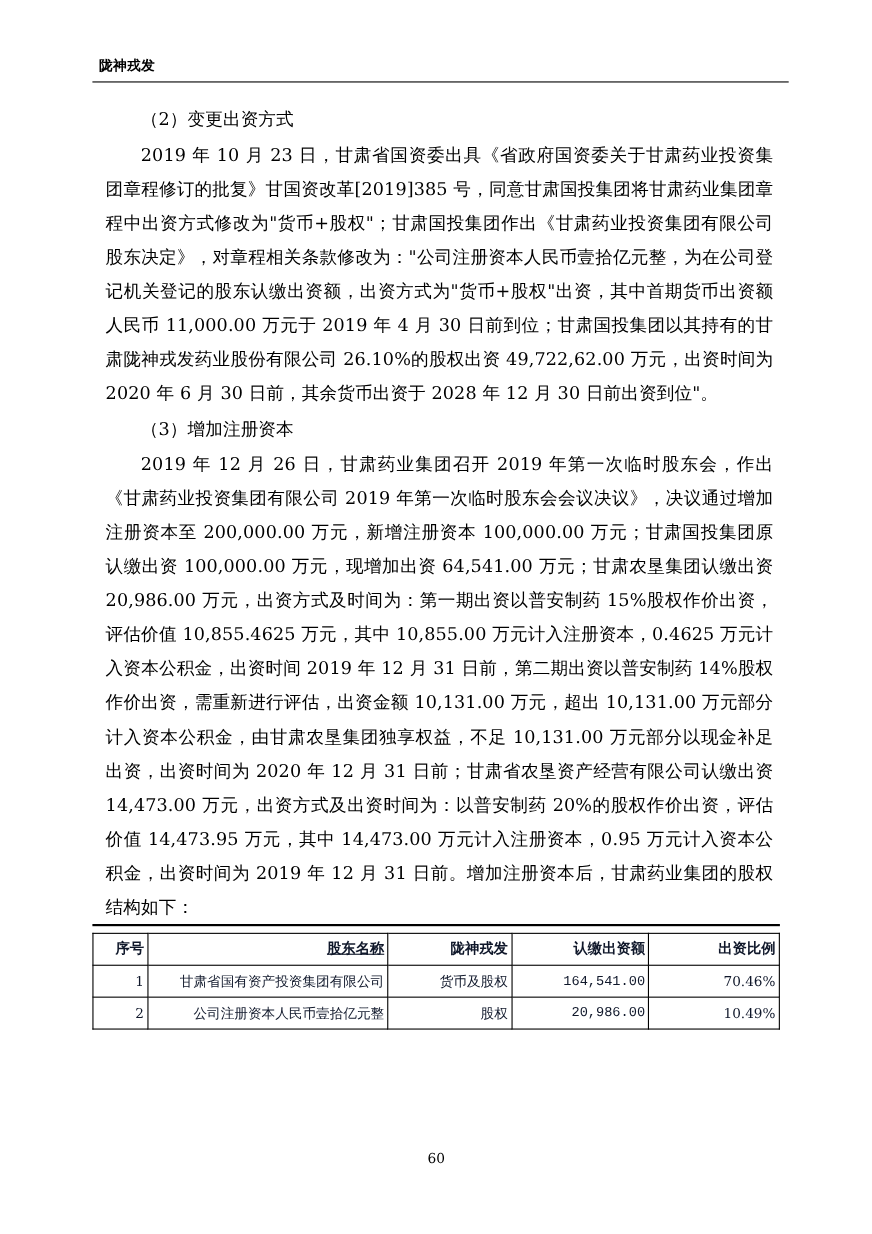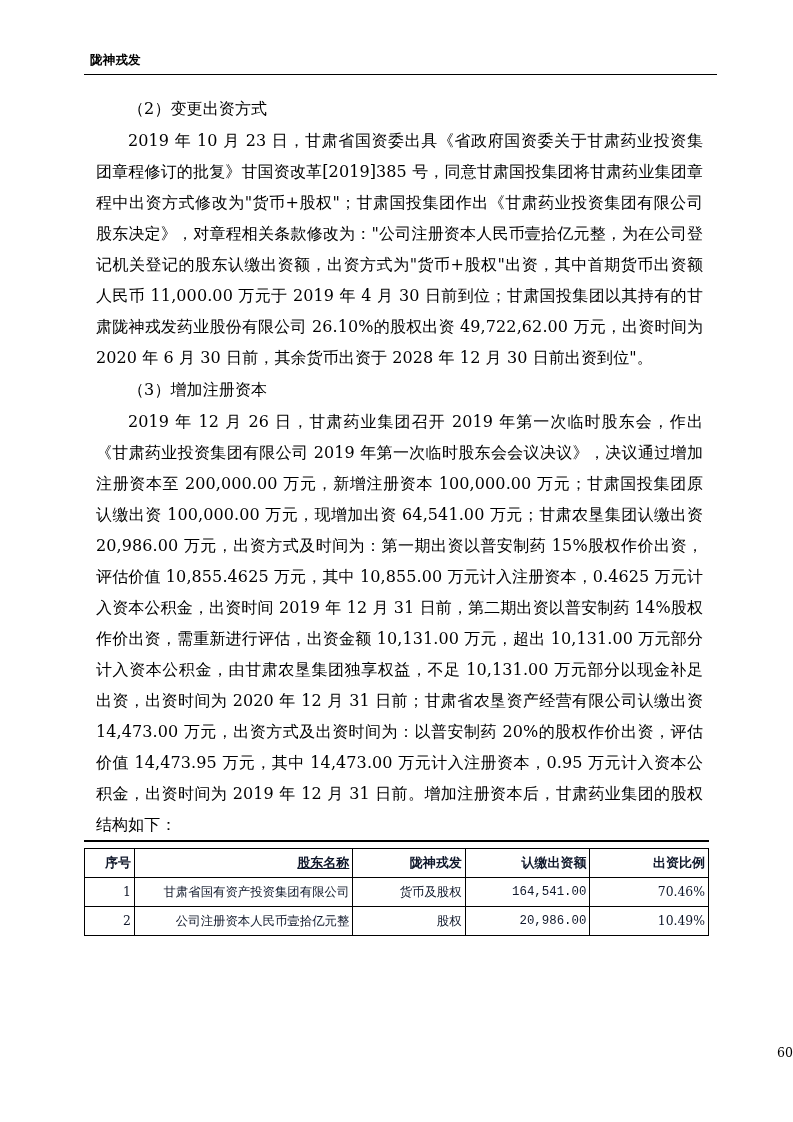--- a/index.html
+++ b/index.html
@@ -101,21 +101,21 @@
   }
   .table-topline {
     border-top: 2px solid #000;
     margin-bottom: -1px;
   }
   .footer-page {
     position: absolute;
     bottom: 62px;
     left: 0;
     width: 100%;
-    text-align: right;
+    text-align: center;
     font-size: 12.5px;
     color: #000;
   }
 </style>
 </head>
 <body>
 
 <div class="page">
 
   <div class="header">

